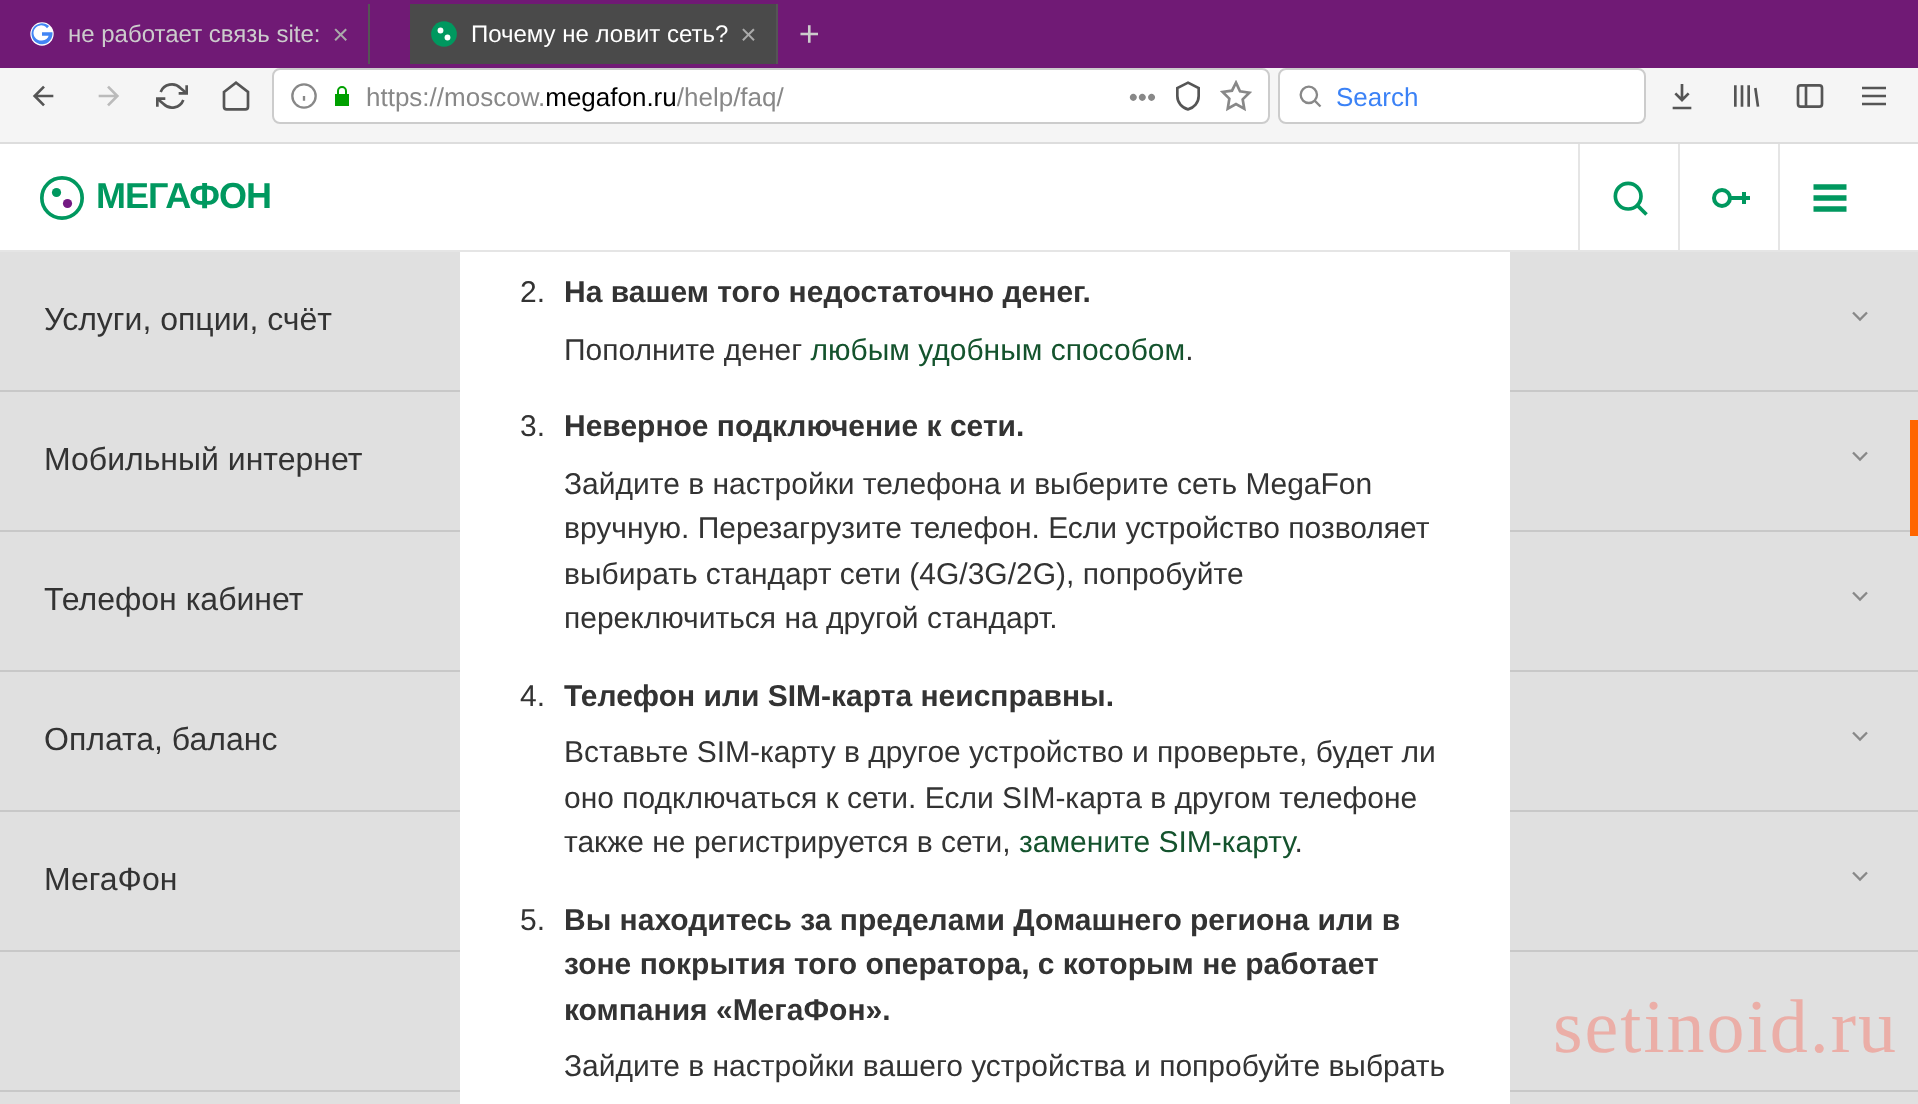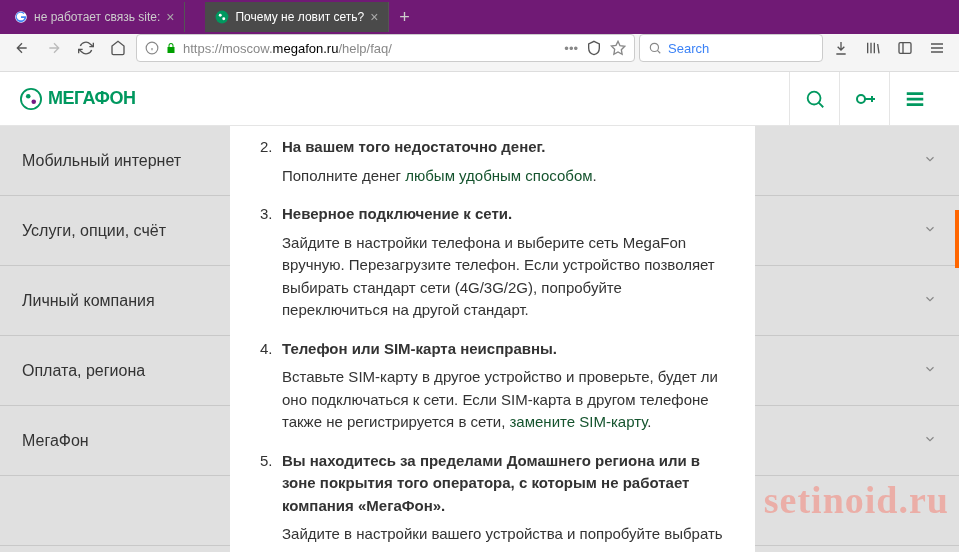--- a/index.html
+++ b/index.html
@@ -43,21 +43,21 @@
 .popup ol { list-style: none; }
 .popup li { margin-bottom: 16px; position: relative; padding-left: 22px; }
 .popup li .num { position: absolute; left: 0; top: 0; }
 .popup li strong { display: block; margin-bottom: 6px; }
 .popup a { color: #14532d; text-decoration: none; }
 
 
 .scroll-ind { position: absolute; right: 0; top: 84px; width: 4px; height: 58px; background: #ff6600; }
 
 
-.watermark { position: absolute; right: 10px; bottom: 30px; font-size: 38px; font-weight: bold; color: rgba(255, 80, 60, 0.35); font-family: Georgia, serif; pointer-events: none; letter-spacing: 1px; }
+.watermark { position: absolute; right: 10px; bottom: 16px; font-size: 38px; font-weight: normal; color: rgba(255, 80, 60, 0.35); font-family: Georgia, serif; pointer-events: none; letter-spacing: 1px; }
 </style>
 </head>
 <body>
 
 <div class="browser-chrome">
   <div class="tab-bar">
     <div class="tab">
       <svg class="tab-favicon" viewBox="0 0 24 24">
           <circle cx="12" cy="12" r="10" fill="#fff"></circle>
           <path d="M12 11v2.5h5.7c-.5 2.3-2.5 4-5.7 4A6.5 6.5 0 1 1 16.3 7l1.8-1.8A9 9 0 1 0 21 12c0-.6 0-1-.1-1.5H12z" fill="#4285F4"></path>
@@ -180,39 +180,39 @@
         <svg width="22" height="22" viewBox="0 0 24 24" fill="none" stroke="currentColor" stroke-width="3">
           <path d="M3 6h18M3 12h18M3 18h18"></path>
         </svg>
       </div>
   </div>
 </div>
 
 <div class="page">
   <div class="sidebar">
     <div class="accordion-item">
+        <span>Услуги, опции, счёт</span>
+        <span class="chev"><svg width="14" height="14" viewBox="0 0 24 24" fill="none" stroke="currentColor" stroke-width="2">
+            <path d="M6 9l6 6 6-6"></path>
+          </svg></span>
+      </div>
+    <div class="accordion-item">
         <span>Мобильный интернет</span>
         <span class="chev"><svg width="14" height="14" viewBox="0 0 24 24" fill="none" stroke="currentColor" stroke-width="2">
             <path d="M6 9l6 6 6-6"></path>
           </svg></span>
       </div>
     <div class="accordion-item">
-        <span>Услуги, опции, счёт</span>
-        <span class="chev"><svg width="14" height="14" viewBox="0 0 24 24" fill="none" stroke="currentColor" stroke-width="2">
-            <path d="M6 9l6 6 6-6"></path>
-          </svg></span>
-      </div>
-    <div class="accordion-item">
-        <span>Личный компания</span>
-        <span class="chev"><svg width="14" height="14" viewBox="0 0 24 24" fill="none" stroke="currentColor" stroke-width="2">
-            <path d="M6 9l6 6 6-6"></path>
-          </svg></span>
-      </div>
-    <div class="accordion-item">
-        <span>Оплата, региона</span>
+        <span>Телефон кабинет</span>
+        <span class="chev"><svg width="14" height="14" viewBox="0 0 24 24" fill="none" stroke="currentColor" stroke-width="2">
+            <path d="M6 9l6 6 6-6"></path>
+          </svg></span>
+      </div>
+    <div class="accordion-item">
+        <span>Оплата, баланс</span>
         <span class="chev"><svg width="14" height="14" viewBox="0 0 24 24" fill="none" stroke="currentColor" stroke-width="2">
             <path d="M6 9l6 6 6-6"></path>
           </svg></span>
       </div>
     <div class="accordion-item">
         <span>МегаФон</span>
         <span class="chev"><svg width="14" height="14" viewBox="0 0 24 24" fill="none" stroke="currentColor" stroke-width="2">
             <path d="M6 9l6 6 6-6"></path>
           </svg></span>
       </div>

